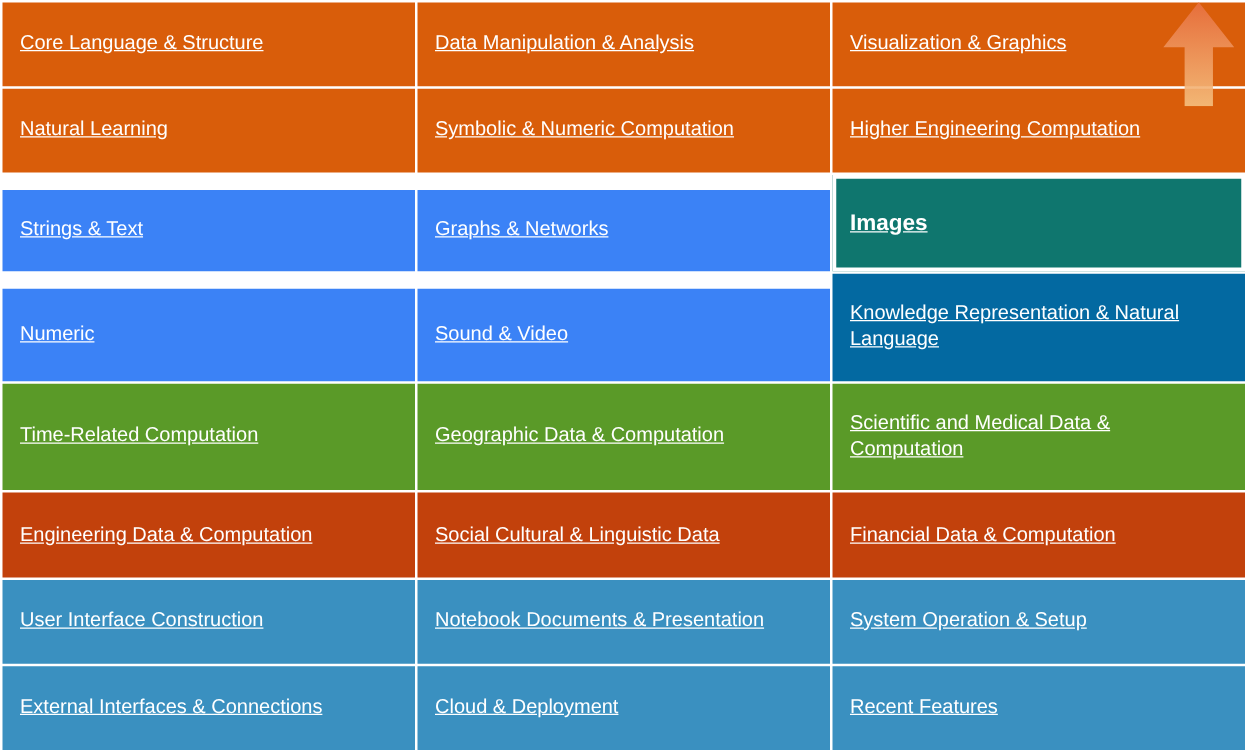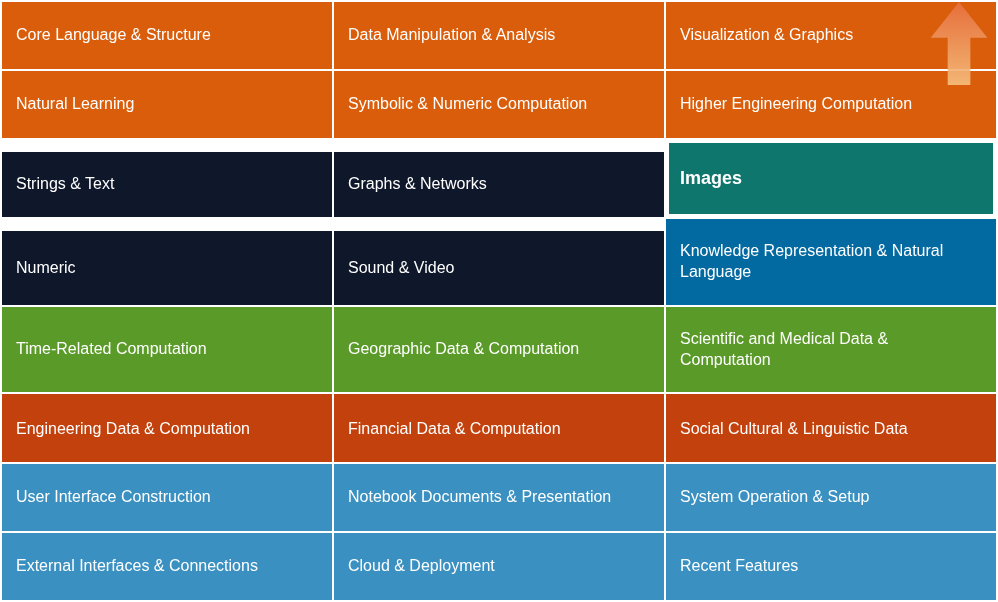--- a/index.html
+++ b/index.html
@@ -22,23 +22,24 @@
     }
     .cell {
       display: flex;
       align-items: center;
       padding: 22px 14px;
       font-size: 16px;
       font-weight: 500;
       color: #fff;
       line-height: 1.3;
       position: relative;
+      text-decoration: underline;
     }
     .orange-dark { background-color: #D95D0A; }
-    .orange-mid  { background-color: #0f172a; margin-top: 12px; }
+    .orange-mid  { background-color: #3b82f6; margin-top: 12px; }
     .orange-light { background-color: #0369a1; }
     .green-dark  { background-color: #5A9A28; }
     .green-mid   { background-color: #c2410c; align-items: flex-end; }
     .blue        { background-color: #3A90C0; }
 
     .cell-images {
       background-color: #0f766e;
       outline: 3px solid #fff;
       outline-offset: -3px;
       font-weight: 700;
@@ -121,24 +122,24 @@
     <span>Geographic Data &amp; Computation</span>
   </div>
   <div class="cell green-dark">
     <span>Scientific and Medical Data &amp; Computation</span>
   </div>
 
   <div class="cell green-mid">
     <span>Engineering Data &amp; Computation</span>
   </div>
   <div class="cell green-mid">
-    <span>Financial Data &amp; Computation</span>
+    <span>Social Cultural &amp; Linguistic Data</span>
   </div>
   <div class="cell green-mid">
-    <span>Social Cultural &amp; Linguistic Data</span>
+    <span>Financial Data &amp; Computation</span>
   </div>
 
   <div class="cell blue">
     <span>User Interface Construction</span>
   </div>
   <div class="cell blue">
     <span>Notebook Documents &amp; Presentation</span>
   </div>
   <div class="cell blue">
     <span>System Operation &amp; Setup</span>

